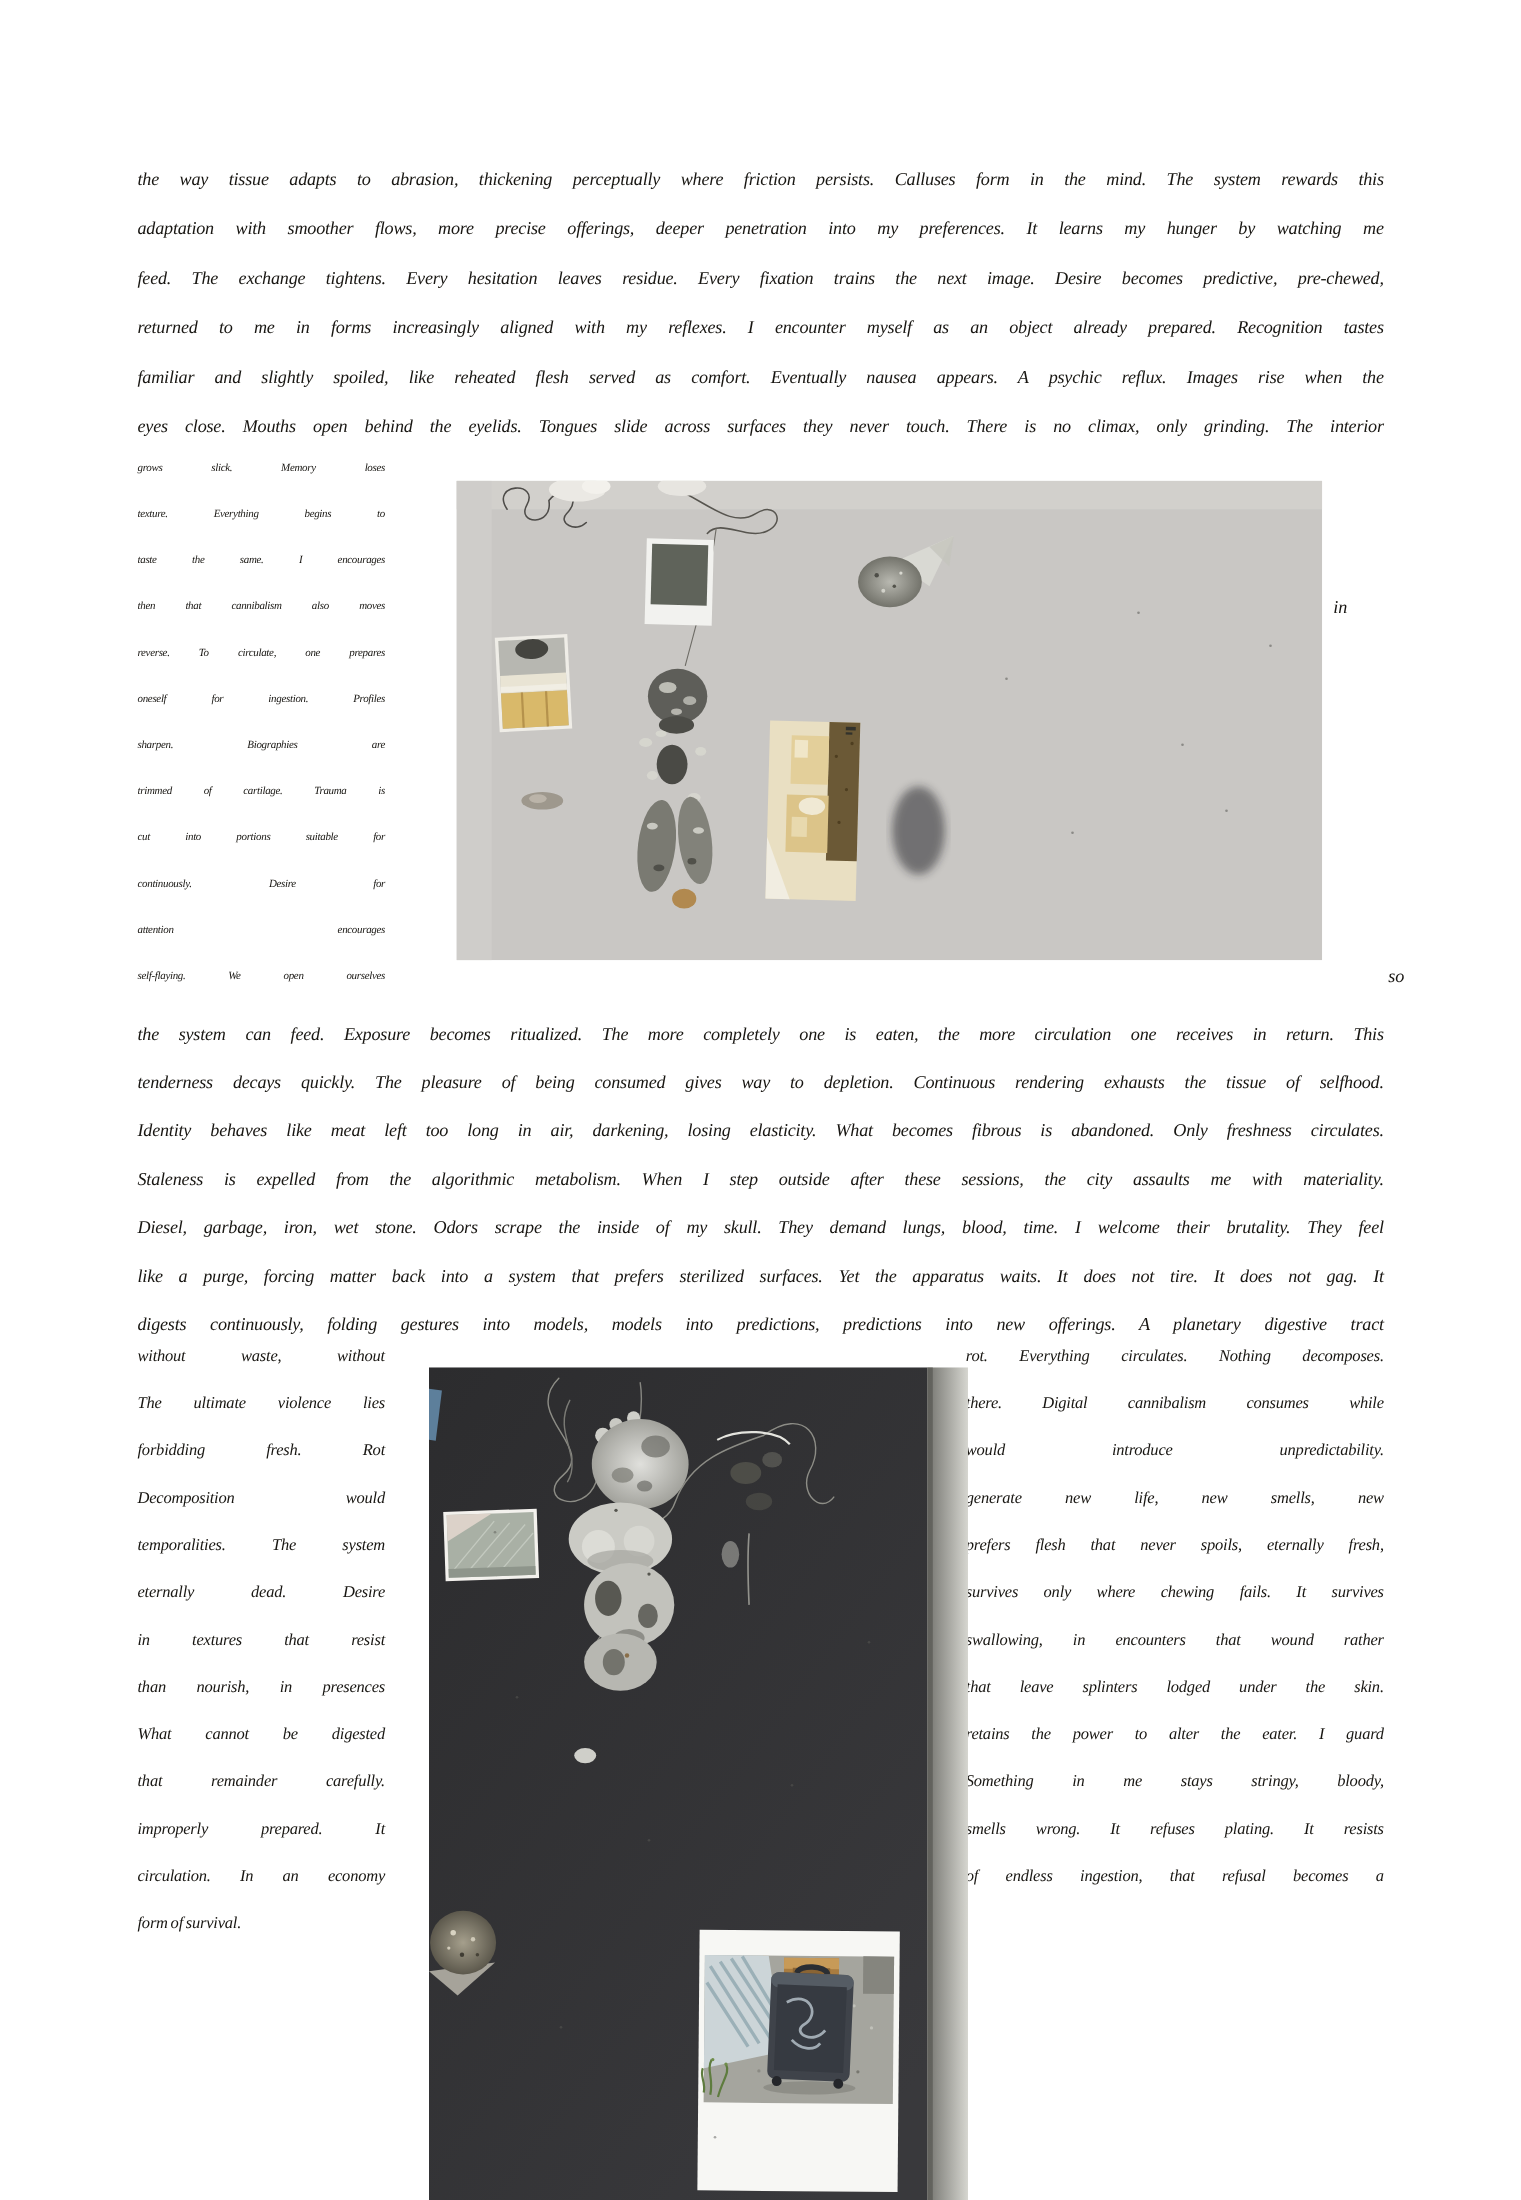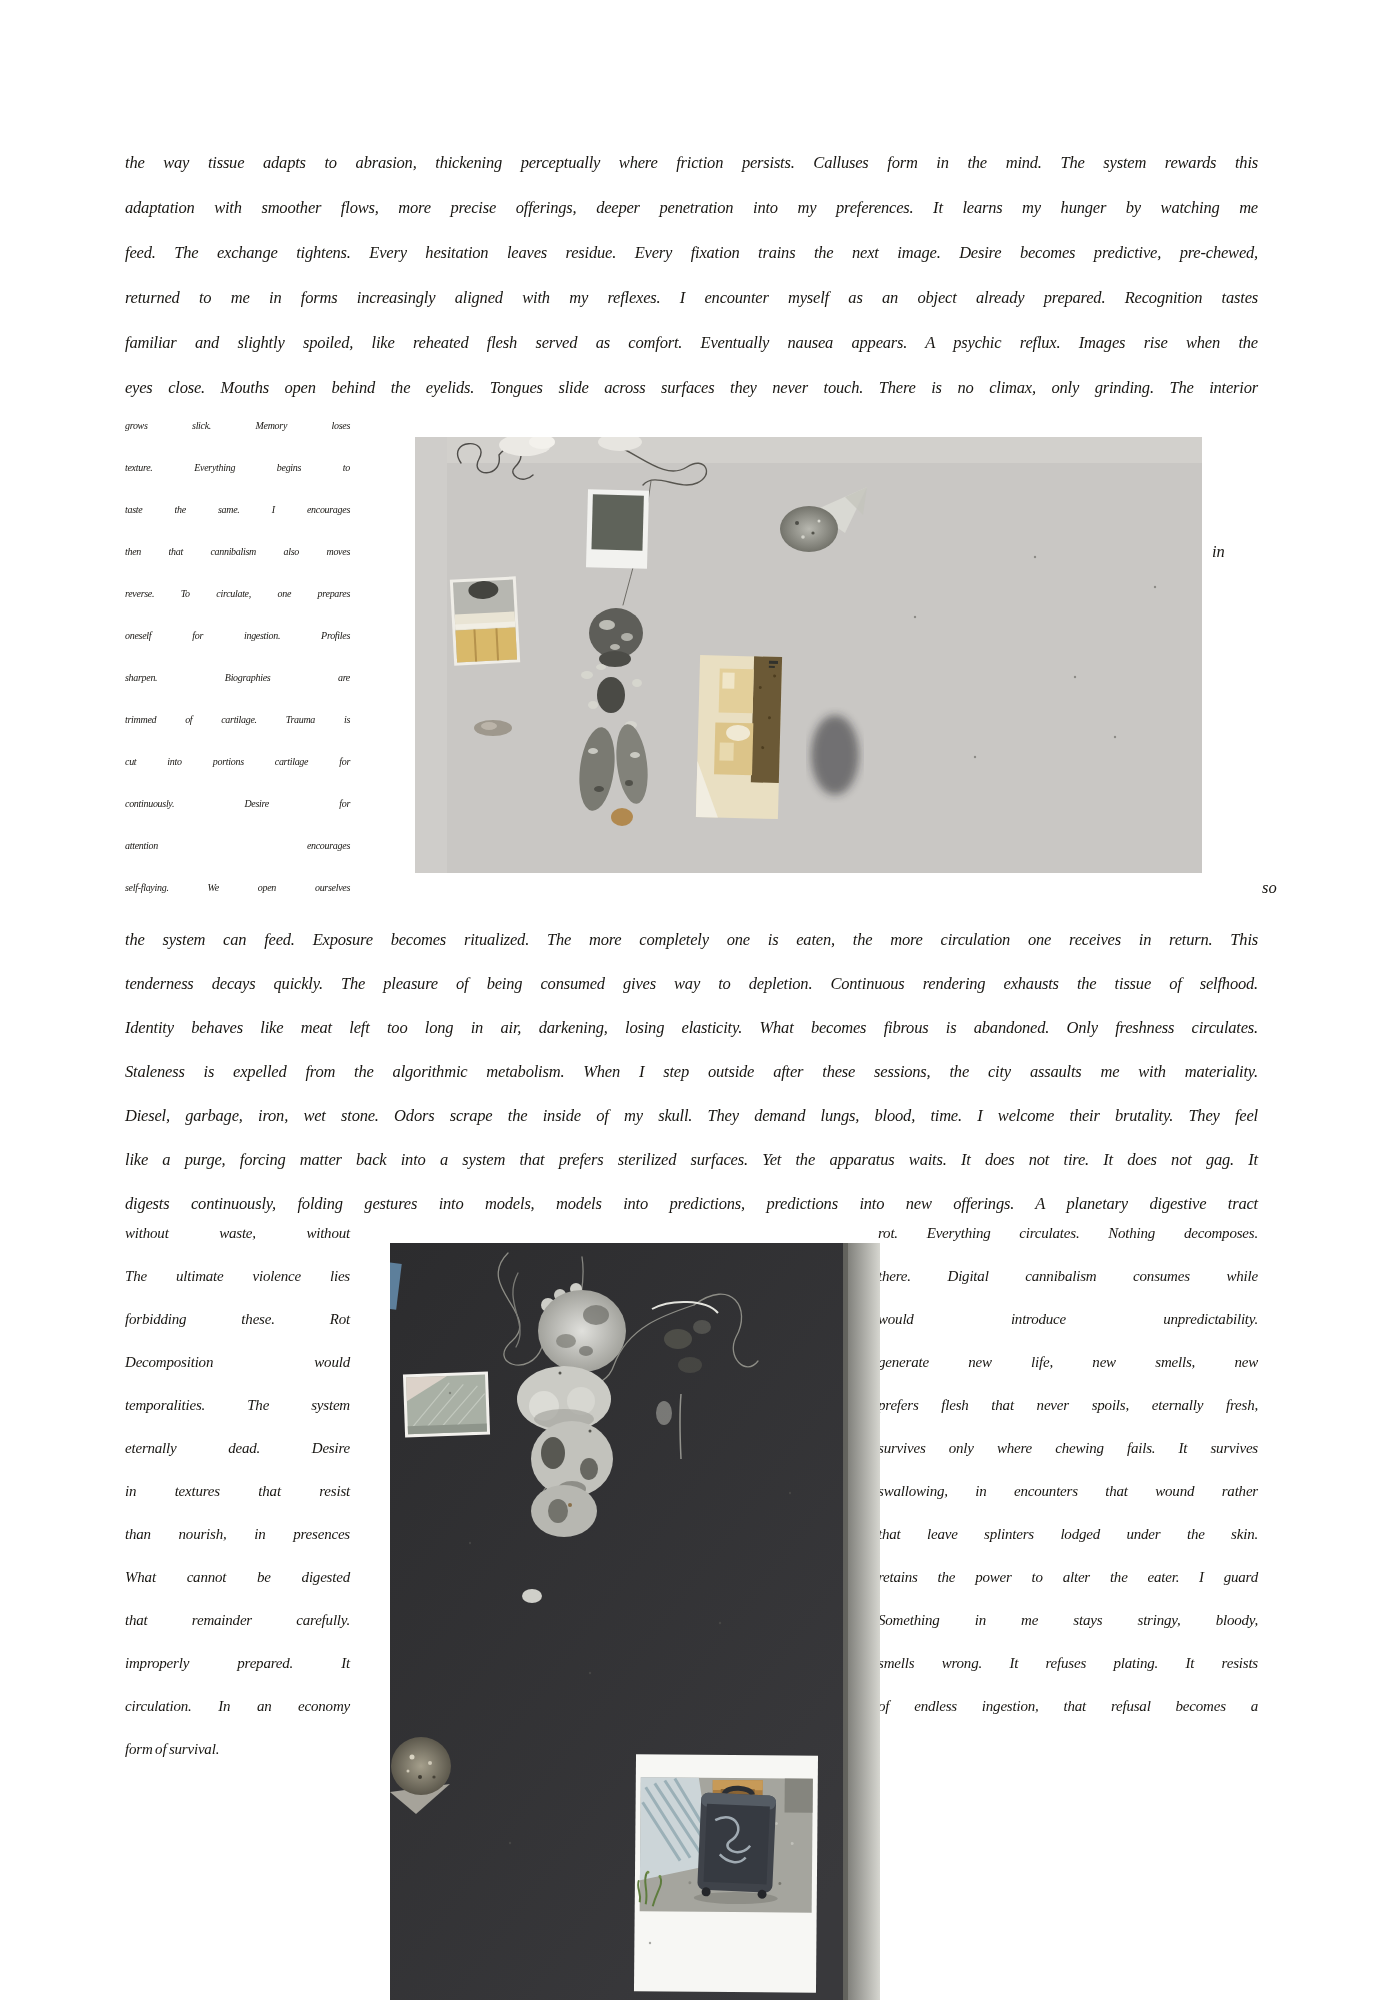--- a/index.html
+++ b/index.html
@@ -34,21 +34,21 @@
 
 <div class="block" id="wrap1-left" style="left:125px;top:405px;width:225px;font-size:10px;--rh:42px;--ls:-0.3px;">
     <div class="tline">grows slick. Memory loses</div>
     <div class="tline">texture. Everything begins to</div>
     <div class="tline">taste the same. I encourages</div>
     <div class="tline">then that cannibalism also moves</div>
     <div class="tline">reverse. To circulate, one prepares</div>
     <div class="tline">oneself for ingestion. Profiles</div>
     <div class="tline">sharpen. Biographies are</div>
     <div class="tline">trimmed of cartilage. Trauma is</div>
-    <div class="tline">cut into portions cartilage for</div>
+    <div class="tline">cut into portions suitable for</div>
     <div class="tline">continuously. Desire for</div>
     <div class="tline">attention encourages</div>
     <div class="tline">self-flaying. We open ourselves</div>
   </div>
 
 <div class="frag" style="left:1212px;top:531px;height:42px;line-height:42px;">in</div>
 <div class="frag" style="left:1218px;top:867px;height:42px;line-height:42px;margin-left:44px;">so</div>
 
 <div class="fig" style="left:415px;top:437px;width:787px;height:436px;" aria-label="photo of a black board on a grey table holding a dark mottled figurine, a horn-shaped object, a polaroid, two small interior photos, tangled wire and a foil-wrapped rock">
 <svg width="787" height="436" viewBox="0 0 787 436">
@@ -168,21 +168,21 @@
     <div class="tline">Identity behaves like meat left too long in air, darkening, losing elasticity. What becomes fibrous is abandoned. Only freshness circulates.</div>
     <div class="tline">Staleness is expelled from the algorithmic metabolism. When I step outside after these sessions, the city assaults me with materiality.</div>
     <div class="tline">Diesel, garbage, iron, wet stone. Odors scrape the inside of my skull. They demand lungs, blood, time. I welcome their brutality. They feel</div>
     <div class="tline">like a purge, forcing matter back into a system that prefers sterilized surfaces. Yet the apparatus waits. It does not tire. It does not gag. It</div>
     <div class="tline">digests continuously, folding gestures into models, models into predictions, predictions into new offerings. A planetary digestive tract</div>
   </div>
 
 <div class="block" id="wrap2-left" style="left:125px;top:1212px;width:225px;font-size:15px;--rh:43px;">
     <div class="tline">without waste, without</div>
     <div class="tline">The ultimate violence lies</div>
-    <div class="tline">forbidding these. Rot</div>
+    <div class="tline">forbidding fresh. Rot</div>
     <div class="tline">Decomposition would</div>
     <div class="tline">temporalities. The system</div>
     <div class="tline">eternally dead. Desire</div>
     <div class="tline">in textures that resist</div>
     <div class="tline">than nourish, in presences</div>
     <div class="tline">What cannot be digested</div>
     <div class="tline">that remainder carefully.</div>
     <div class="tline">improperly prepared. It</div>
     <div class="tline">circulation. In an economy</div>
     <div class="tline">form of survival.</div>

